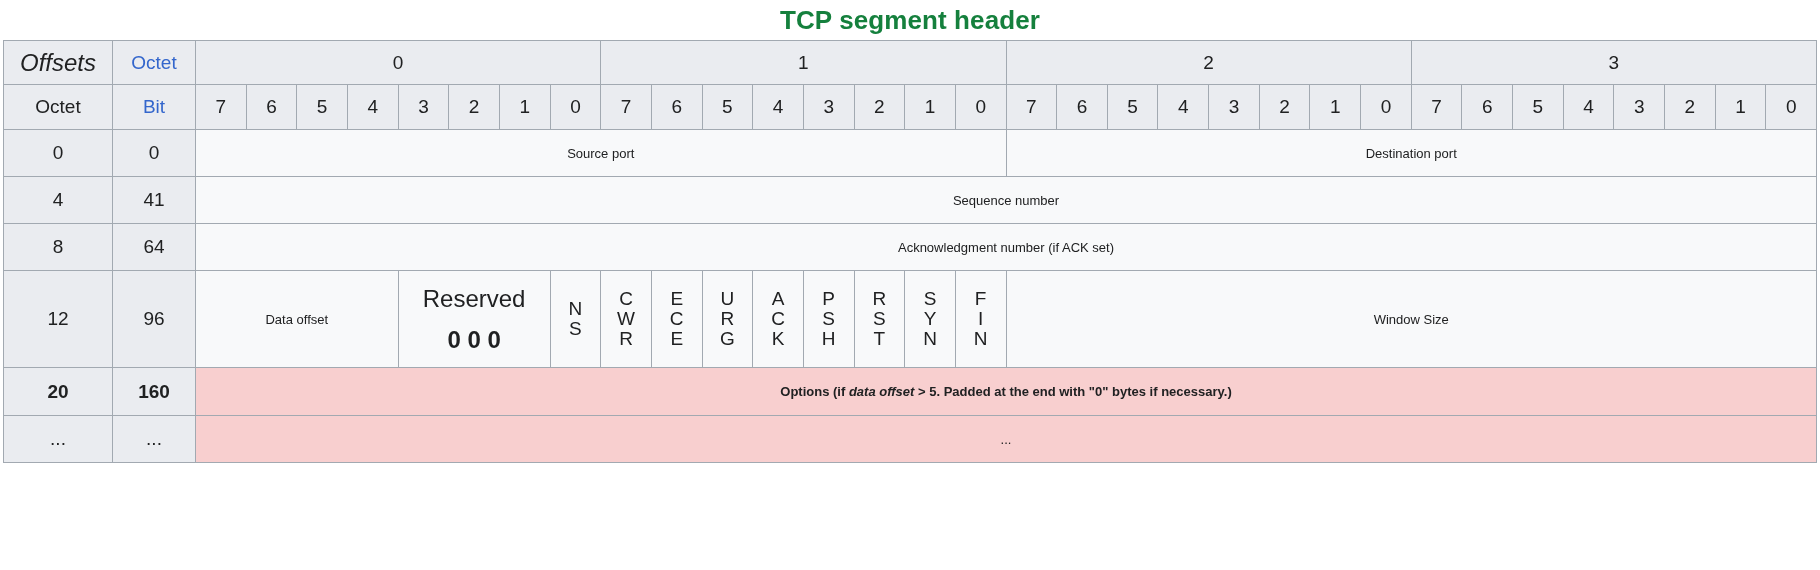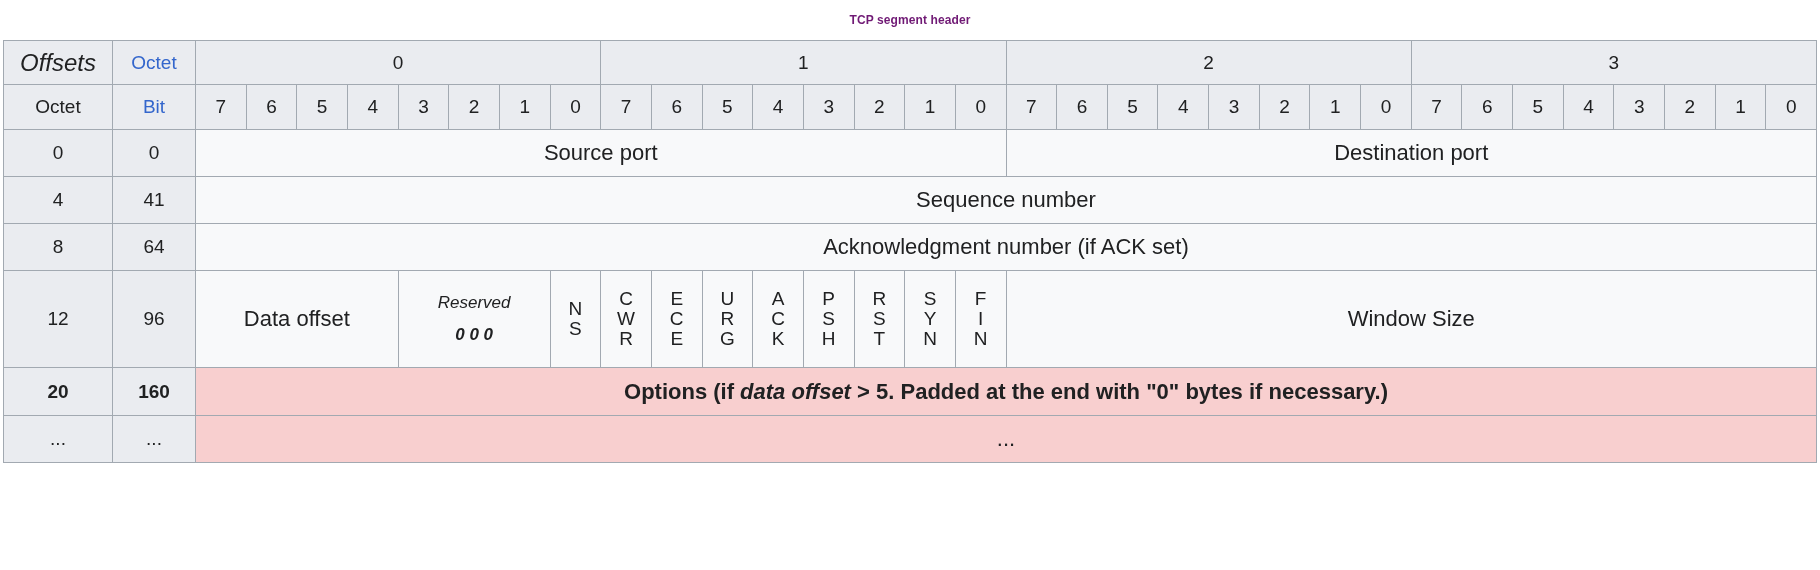--- a/index.html
+++ b/index.html
@@ -15,23 +15,23 @@
     overflow: hidden;
   }
   .page {
     width: 1820px;
     height: 570px;
     position: relative;
     box-sizing: border-box;
   }
   .title {
     text-align: center;
-    font-size: 12px;
-    font-weight: bold;
-    color: #701a75;
+    font-size: 26px;
+    font-weight: bold;
+    color: #15803d;
     padding-top: 6px;
     height: 34px;
     line-height: 28px;
     letter-spacing: 0.1px;
   }
   table.tcp {
     border-collapse: collapse;
     width: 1814px;
     margin: 0 3px;
     table-layout: fixed;
@@ -72,35 +72,34 @@
   }
   td.bitlabel-col {
     width: 82px;
   }
   td.bit {
     width: 41.5px;
     font-weight: bold;
     font-size: 19px;
   }
   td.fieldcell {
-    font-size: 22px;
+    font-size: 13px;
   }
   .pink {
     background: #f8cfcf !important;
   }
   .flagcell {
     font-size: 19px;
     line-height: 1.05;
     white-space: pre-line;
     padding: 2px 0;
   }
   .reserved-cell {
-    font-size: 17px;
+    font-size: 24px;
     line-height: 1.3;
-    font-style: italic;
   }
   .reserved-zeros {
     font-weight: bold;
     display: block;
     margin-top: 9px;
   }
   .ital { font-style: italic; }
   .dots { font-size: 19px; }
 </style>
 </head>

